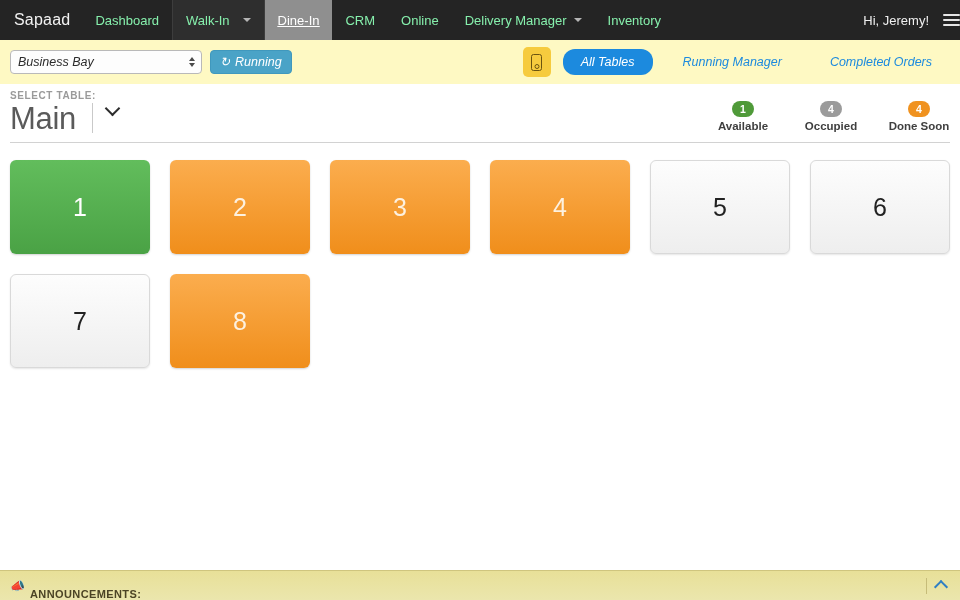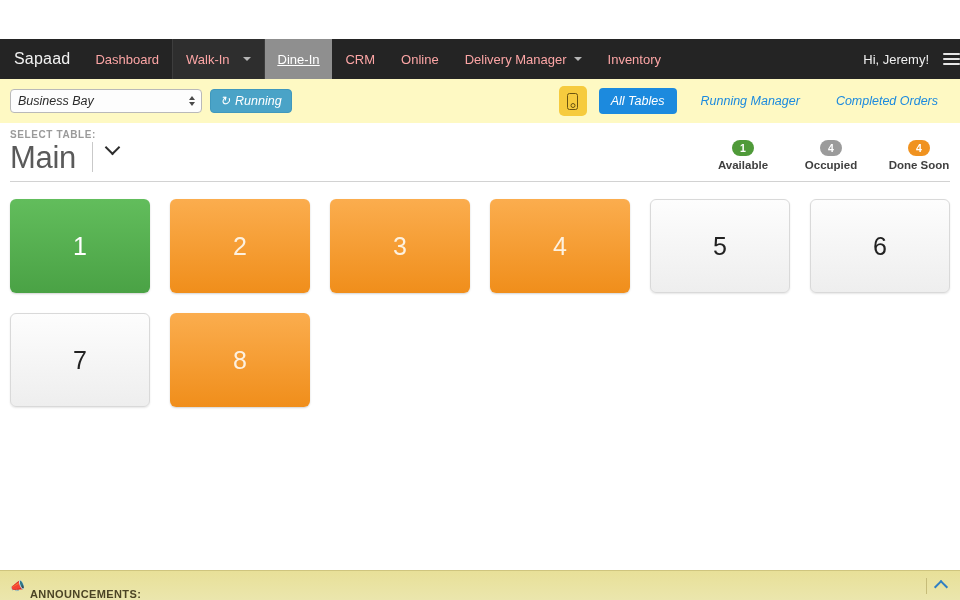--- a/index.html
+++ b/index.html
@@ -17,35 +17,34 @@
     position: relative;
   }
 
   
   .topnav {
     height: 40px;
     background: #242424;
     display: flex;
     align-items: stretch;
     position: relative;
-    margin-top: 39px;
   }
   .brand {
     display: flex;
     align-items: center;
     padding: 0 12px 0 14px;
     color: #f2f2f2;
     font-size: 16px;
     letter-spacing: .2px;
   }
   .navitem {
     display: flex;
     align-items: center;
     padding: 0 13px;
-    color: #fca5a5;
+    color: #86efac;
     font-size: 13px;
     white-space: nowrap;
     cursor: default;
   }
   .navitem.walkin {
     background: #2e2e2e;
     border-left: 1px solid #3d3d3d;
     border-right: 1px solid #3d3d3d;
     padding-right: 34px;
     position: relative;
@@ -176,23 +175,23 @@
     left: 50%; bottom: 1px;
     transform: translateX(-50%);
     width: 3px; height: 3px;
     border: 1px solid #6b5410;
     border-radius: 50%;
   }
   .seg-btn {
     height: 26px;
     display: flex;
     align-items: center;
-    padding: 0 12px;
+    padding: 0 18px;
     font-size: 12.5px;
-    border-radius: 4px;
+    border-radius: 12px;
     color: #1c8ade;
     cursor: pointer;
     white-space: nowrap;
   }
   .seg-btn.active {
     background: #1c8ade;
     color: #ffffff;
   }
 
   

